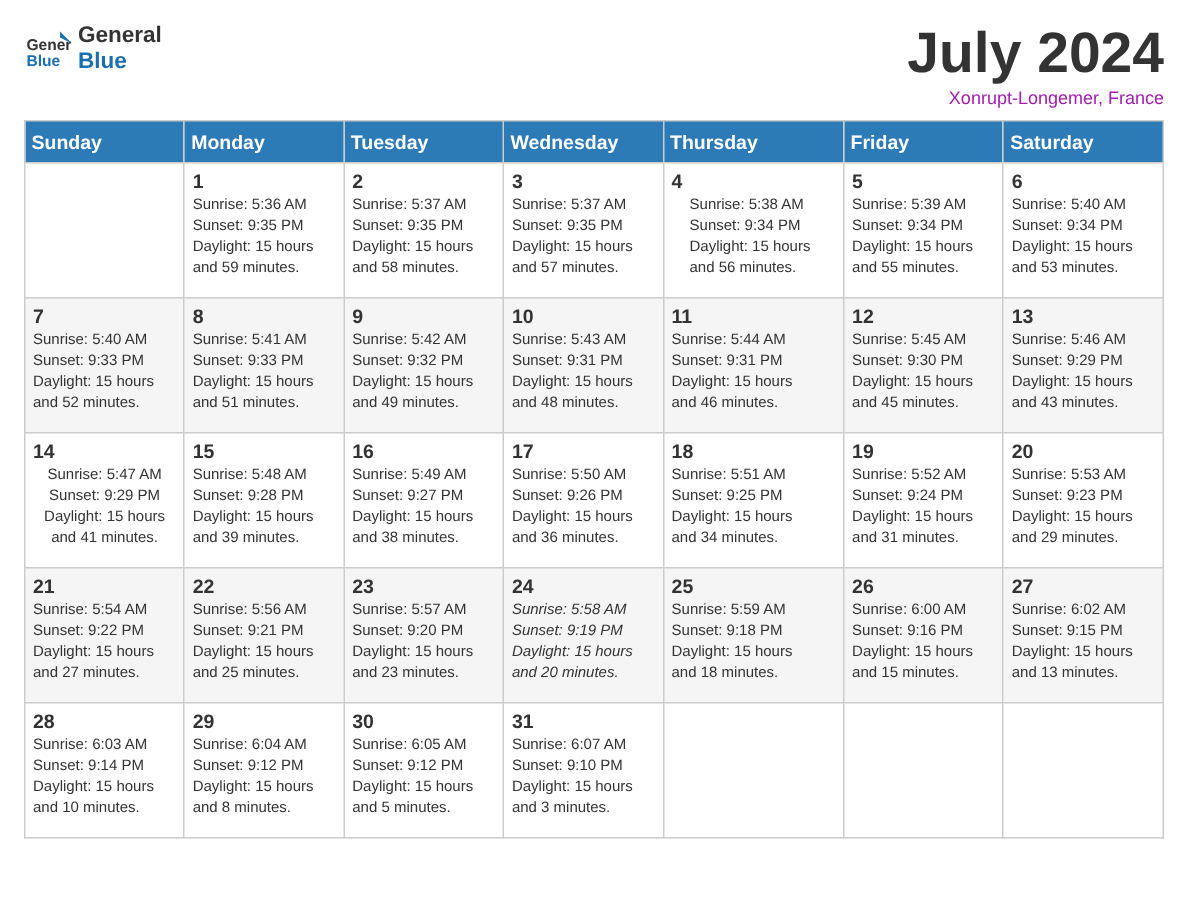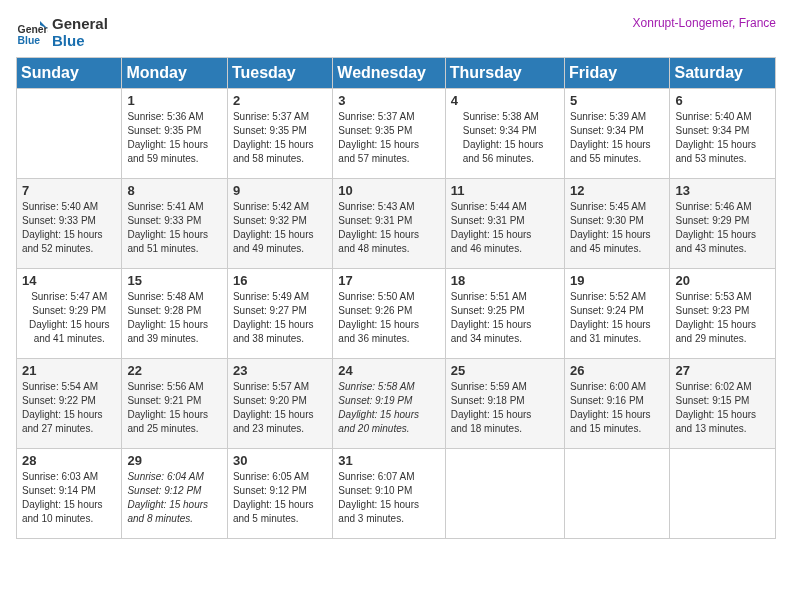--- a/index.html
+++ b/index.html
@@ -41,21 +41,21 @@
     table {
       width: 100%;
       border-collapse: collapse;
       font-size: 11px;
     }
     thead tr th {
       background-color: #2c7bb6;
       color: #fff;
       padding: 6px 4px;
       text-align: left;
-      font-size: 16px;
+      font-size: 13px;
       font-weight: bold;
       border: 1px solid #ccc;
     }
     tbody tr td {
       border: 1px solid #ccc;
       padding: 4px 5px;
       vertical-align: top;
       color: #333;
       min-height: 80px;
       height: 90px;
@@ -90,20 +90,21 @@
       <text x="2" y="20" font-size="13" font-weight="bold" fill="#333">General</text>
       <text x="2" y="34" font-size="13" font-weight="bold" fill="#1a6faf">Blue</text>
       <polygon points="30,5 40,15 30,10" fill="#1a6faf"></polygon>
     </svg>
     <div>
       <div style="font-size:15px;font-weight:bold;color:#333;line-height:1.1;">General</div>
       <div style="font-size:15px;font-weight:bold;color:#1a6faf;line-height:1.1;">Blue</div>
     </div>
   </div>
   <div class="title-area">
+    <div class="main-title">July 2024</div>
     <div class="subtitle">Xonrupt-Longemer, France</div>
   </div>
 </div>
 
 <table>
   <thead>
     <tr>
     <th>Sunday</th>
         <th>Monday</th>
         <th>Tuesday</th>
@@ -315,21 +316,21 @@
       <tr>
         <td>
           <span class="day-number">28</span>
           <div class="day-info" style="white-space: pre-line;">Sunrise: 6:03 AM
 Sunset: 9:14 PM
 Daylight: 15 hours
 and 10 minutes.</div>
         </td>
         <td>
           <span class="day-number">29</span>
-          <div class="day-info" style="white-space: pre-line; font-style: italic;">Sunrise: 6:04 AM
+          <div class="day-info" style="white-space: pre-line;">Sunrise: 6:04 AM
 Sunset: 9:12 PM
 Daylight: 15 hours
 and 8 minutes.</div>
         </td>
         <td>
           <span class="day-number">30</span>
           <div class="day-info" style="white-space: pre-line;">Sunrise: 6:05 AM
 Sunset: 9:12 PM
 Daylight: 15 hours
 and 5 minutes.</div>

